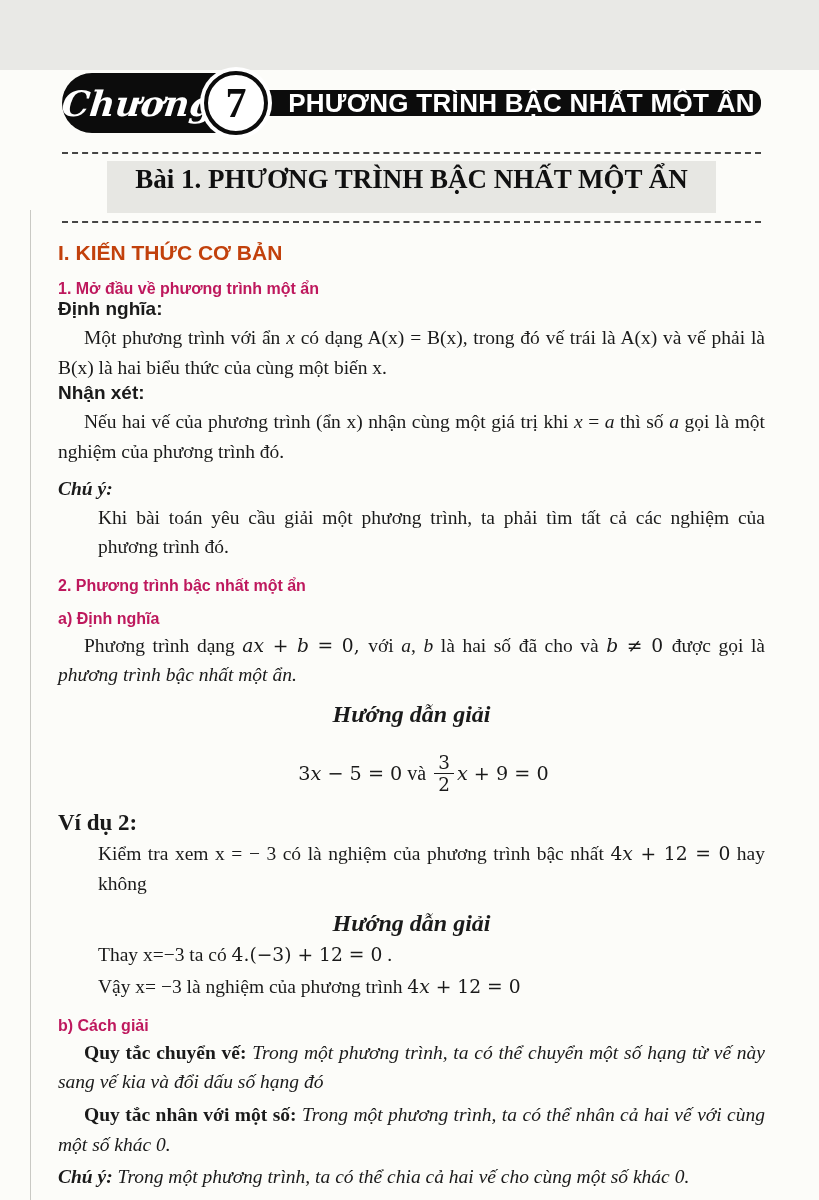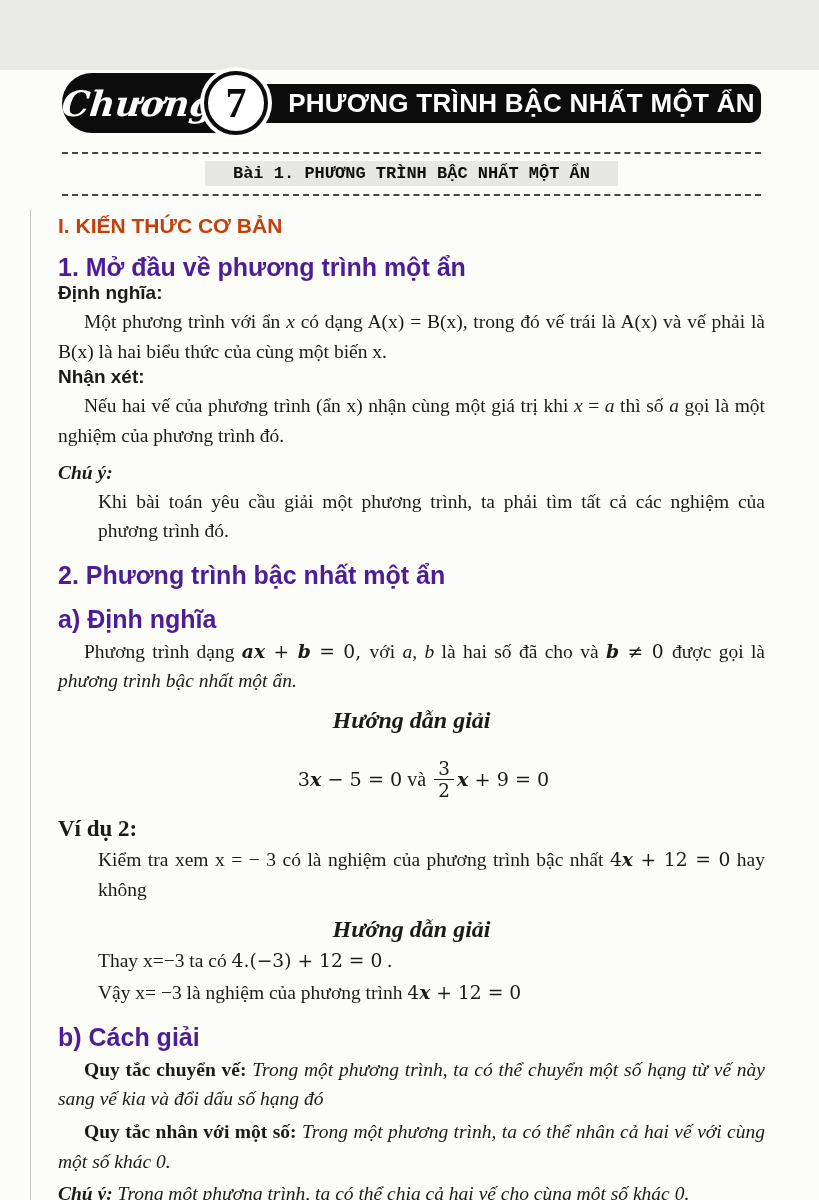--- a/index.html
+++ b/index.html
@@ -51,21 +51,21 @@
     border-radius:50%;
     display:flex; align-items:center; justify-content:center;
     z-index:2;
   }
   .chapter-circle span {
     font-family:"Liberation Serif", serif;
     font-weight:bold; font-size:42px; color:#0c0c0c;
     line-height:1;
   }
   .chapter-bar {
-    flex:1; height:39px;
+    flex:1; height:26px;
     margin-left:-26px;
     background:var(--band,#0c0c0c);
     border-radius:6px 12px 12px 6px;
     display:flex; align-items:center; justify-content:center;
     padding-left:40px;
     z-index:1;
   }
   .chapter-bar span {
     color:#fff;
     font-family:"Liberation Sans", sans-serif;
@@ -77,37 +77,37 @@
   .lesson-banner {
     margin:16px 58px 0 62px;
     border-top:2px dashed #454545;
     border-bottom:2px dashed #454545;
     padding:7px 0 8px;
     text-align:center;
   }
   .lesson-banner .inner {
     display:inline-block;
     background:var(--banner-bg,#e7e7e3);
-    padding:3px 28px 3px;
-    font-family:Liberation Mono, monospace;
-    font-weight:bold; font-size:17px; color:#101010;
+    padding:3px 28px 18px;
+    font-family:Liberation Serif, serif;
+    font-weight:bold; font-size:27px; color:#101010;
     white-space:nowrap;
   }
 
   
   main { margin:18px 54px 0 58px; }
 
   .h-main {
     font-family:"Liberation Sans", sans-serif;
     font-weight:bold; font-size:21px; color:#c2410c;
     margin-top:18px;
   }
   .h-sub {
     font-family:"Liberation Sans", sans-serif;
-    font-weight:bold; font-size:25px; color:#4c1d95;
+    font-weight:bold; font-size:16px; color:#be185d;
     margin-top:15px;
   }
   .label-sans {
     font-family:"Liberation Sans", sans-serif;
     font-weight:bold; font-size:19px;
   }
   .label-serif-b {
     font-weight:bold; font-size:23px;
     margin-top:11px;
   }
@@ -133,21 +133,21 @@
     margin:24px 0 4px 24px;
     font-size:20px;
     text-align:center;
   }
 
   
   .sg-b  { font-weight:bold; }
   .sg-i  { font-style:italic; }
   .sg-bi { font-weight:bold; font-style:italic; }
   .sg-m  { font-family:"DejaVu Serif", serif; font-size:.96em; }
-  .sg-mi { font-family:"DejaVu Serif", serif; font-style:italic; font-size:.96em;font-weight:bold; }
+  .sg-mi { font-family:"DejaVu Serif", serif; font-style:italic; font-size:.96em; }
 
   .frac {
     display:inline-flex; flex-direction:column; align-items:center;
     vertical-align:middle;
     margin:0 3px 4px 3px;
     font-size:.92em; line-height:1.15;
     font-family:"DejaVu Serif", serif;
   }
   .frac .num { border-bottom:1.5px solid var(--ink,#1a1a1a); padding:0 4px; }
   .frac .den { padding:0 4px; }

